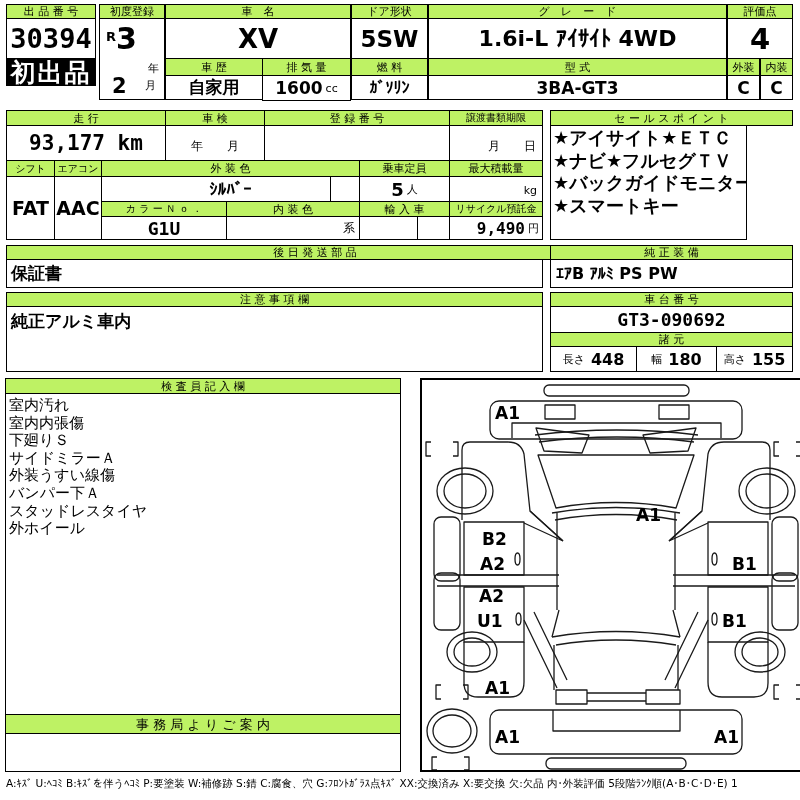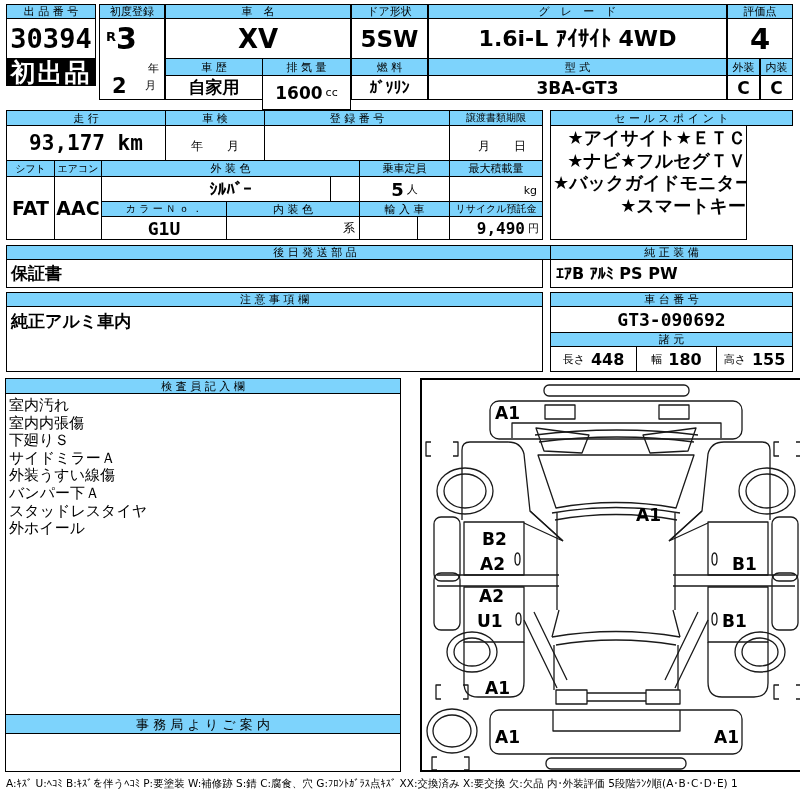--- a/index.html
+++ b/index.html
@@ -1,20 +1,20 @@
 <!DOCTYPE html>
 <html><head>
 <meta charset="utf-8">
 <style>
   html,body{margin:0;padding:0;background:#fff;}
   .page{position:relative;width:800px;height:800px;background:#fff;color:#000;
         font-family:"DejaVu Sans","Liberation Sans",sans-serif;overflow:hidden;}
   .cell{position:absolute;box-sizing:border-box;border:1px solid #000;background:#fff;overflow:hidden;}
   .noborder{border:none;background:transparent;}
-  .hdr{background:#7dd3fc;display:flex;align-items:center;justify-content:center;
+  .hdr{background:#bef264;display:flex;align-items:center;justify-content:center;
        font-size:11px;line-height:1;white-space:nowrap;}
   .val{display:flex;align-items:center;justify-content:center;white-space:nowrap;}
   .val-left{display:flex;align-items:center;justify-content:flex-start;white-space:nowrap;}
   .big{font-weight:bold;}
   .badge{background:#000;color:#fff;display:flex;align-items:center;justify-content:center;
          font-size:25px;font-weight:bold;letter-spacing:2px;}
   .unit{font-size:11px;font-weight:normal;margin-left:3px;}
   .list{display:block;}
   .list div{white-space:nowrap;}
   .sub-divider{position:absolute;box-sizing:border-box;border-left:1px solid #000;}
@@ -36,21 +36,21 @@
     <span style="position:absolute;right:5px;top:42px;font-size:11px;">年</span>
     <span style="position:absolute;left:12px;top:55px;font-size:21px;font-weight:bold;">2</span>
     <span style="position:absolute;right:8px;bottom:6px;font-size:11px;">月</span>
   </div>
 
   <div class="cell hdr" style="left:165px;top:4px;width:186px;height:15px;">車　名</div>
   <div class="cell val big" style="left:165px;top:18px;width:186px;height:41px;font-size:26px;">XV</div>
   <div class="cell hdr" style="left:165px;top:58px;width:98px;height:18px;">車 歴</div>
   <div class="cell val big" style="left:165px;top:75px;width:98px;height:25px;font-size:17px;">自家用</div>
   <div class="cell hdr" style="left:262px;top:58px;width:89px;height:18px;">排 気 量</div>
-  <div class="cell val" style="left:262px;top:75px;width:89px;height:35px;">
+  <div class="cell val" style="left:262px;top:75px;width:89px;height:26px;">
     <span class="big" style="font-size:17px;">1600</span>
     <span class="unit">cc</span>
   </div>
 
   <div class="cell hdr" style="left:351px;top:4px;width:77px;height:15px;">ドア形状</div>
   <div class="cell val big" style="left:351px;top:18px;width:77px;height:41px;font-size:23px;">5SW</div>
   <div class="cell hdr" style="left:351px;top:58px;width:77px;height:18px;">燃 料</div>
   <div class="cell val big" style="left:351px;top:75px;width:77px;height:25px;font-size:16px;">ｶﾞｿﾘﾝ</div>
 
   <div class="cell hdr" style="left:428px;top:4px;width:299px;height:15px;">グ　レ　ー　ド</div>
@@ -65,21 +65,21 @@
   <div class="cell val big" style="left:727px;top:75px;width:33px;height:25px;font-size:17px;">C</div>
   <div class="cell val big" style="left:760px;top:75px;width:33px;height:25px;font-size:17px;">C</div>
 
   <div class="cell hdr" style="left:6px;top:110px;width:160px;height:16px;">走 行</div>
   <div class="cell val big" style="left:6px;top:125px;width:160px;height:36px;font-size:21px;font-family:'DejaVu Sans Mono',monospace;">93,177 km</div>
   <div class="cell hdr" style="left:165px;top:110px;width:100px;height:16px;">車 検</div>
   <div class="cell val" style="left:165px;top:125px;width:100px;height:36px;font-size:12px;align-items:flex-end;padding-bottom:5px;">年　　月</div>
   <div class="cell hdr" style="left:264px;top:110px;width:186px;height:16px;">登 録 番 号</div>
   <div class="cell" style="left:264px;top:125px;width:186px;height:36px;"></div>
   <div class="cell hdr" style="left:449px;top:110px;width:94px;height:16px;font-size:10px;">譲渡書類期限</div>
-  <div class="cell val" style="left:449px;top:125px;width:94px;height:36px;font-size:12px;align-items:flex-end;justify-content:flex-end;padding:0 16px 5px 0;">月　　日</div>
+  <div class="cell val" style="left:449px;top:125px;width:94px;height:36px;font-size:12px;align-items:flex-end;justify-content:flex-end;padding:0 6px 5px 0;">月　　日</div>
 
   <div class="cell hdr" style="left:6px;top:160px;width:49px;height:17px;font-size:10px;">シフト</div>
   <div class="cell val big" style="left:6px;top:176px;width:49px;height:64px;font-size:19px;">FAT</div>
   <div class="cell hdr" style="left:54px;top:160px;width:48px;height:17px;font-size:10px;">エアコン</div>
   <div class="cell val big" style="left:54px;top:176px;width:48px;height:64px;font-size:19px;">AAC</div>
 
   <div class="cell hdr" style="left:101px;top:160px;width:259px;height:17px;">外 装 色</div>
   <div class="cell val big" style="left:101px;top:176px;width:259px;height:26px;font-size:17px;">ｼﾙﾊﾞｰ</div>
   <div class="sub-divider" style="left:330px;top:176px;height:26px;"></div>
   <div class="cell hdr" style="left:359px;top:160px;width:91px;height:17px;">乗車定員</div>
@@ -97,21 +97,21 @@
   <div class="cell hdr" style="left:359px;top:201px;width:91px;height:16px;">輸 入 車</div>
   <div class="cell" style="left:359px;top:216px;width:91px;height:24px;"></div>
   <div class="sub-divider" style="left:417px;top:216px;height:24px;"></div>
   <div class="cell hdr" style="left:449px;top:201px;width:94px;height:16px;font-size:10px;">リサイクル預託金</div>
   <div class="cell val" style="left:449px;top:216px;width:94px;height:24px;justify-content:flex-end;padding-right:3px;">
     <span class="big" style="font-size:16px;font-family:'DejaVu Sans Mono',monospace;">9,490</span>
     <span class="unit">円</span>
   </div>
 
   <div class="cell hdr" style="left:550px;top:110px;width:243px;height:16px;">セ ー ル ス ポ イ ン ト</div>
-  <div class="cell list" style="left:550px;top:125px;width:197px;height:115px;font-size:18px;font-weight:bold;line-height:22.5px;padding:1px 0 0 2px;text-align:right;">
+  <div class="cell list" style="left:550px;top:125px;width:197px;height:115px;font-size:18px;font-weight:bold;line-height:22.5px;padding:1px 0 0 2px;">
     <div>★アイサイト★ＥＴＣ</div>
     <div>★ナビ★フルセグＴＶ</div>
     <div>★バックガイドモニター</div>
     <div>★スマートキー</div>
   </div>
 
   <div class="cell hdr" style="left:6px;top:245px;width:618px;height:15px;">後 日 発 送 部 品</div>
   <div class="cell val-left big" style="left:6px;top:259px;width:537px;height:29px;font-size:17px;padding-left:4px;">保証書</div>
   <div class="cell hdr" style="left:550px;top:245px;width:243px;height:15px;">純 正 装 備</div>
   <div class="cell val-left big" style="left:550px;top:259px;width:243px;height:29px;font-size:16px;padding-left:5px;">ｴｱB ｱﾙﾐ PS PW</div>

